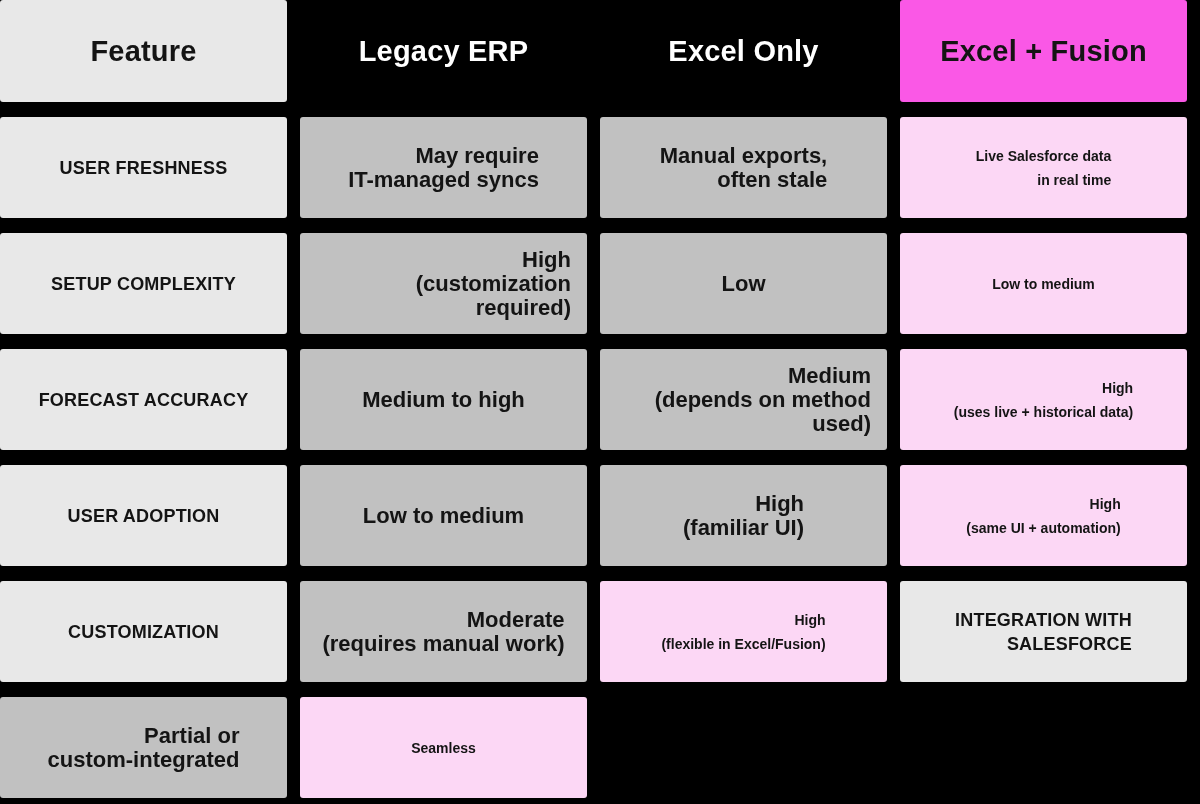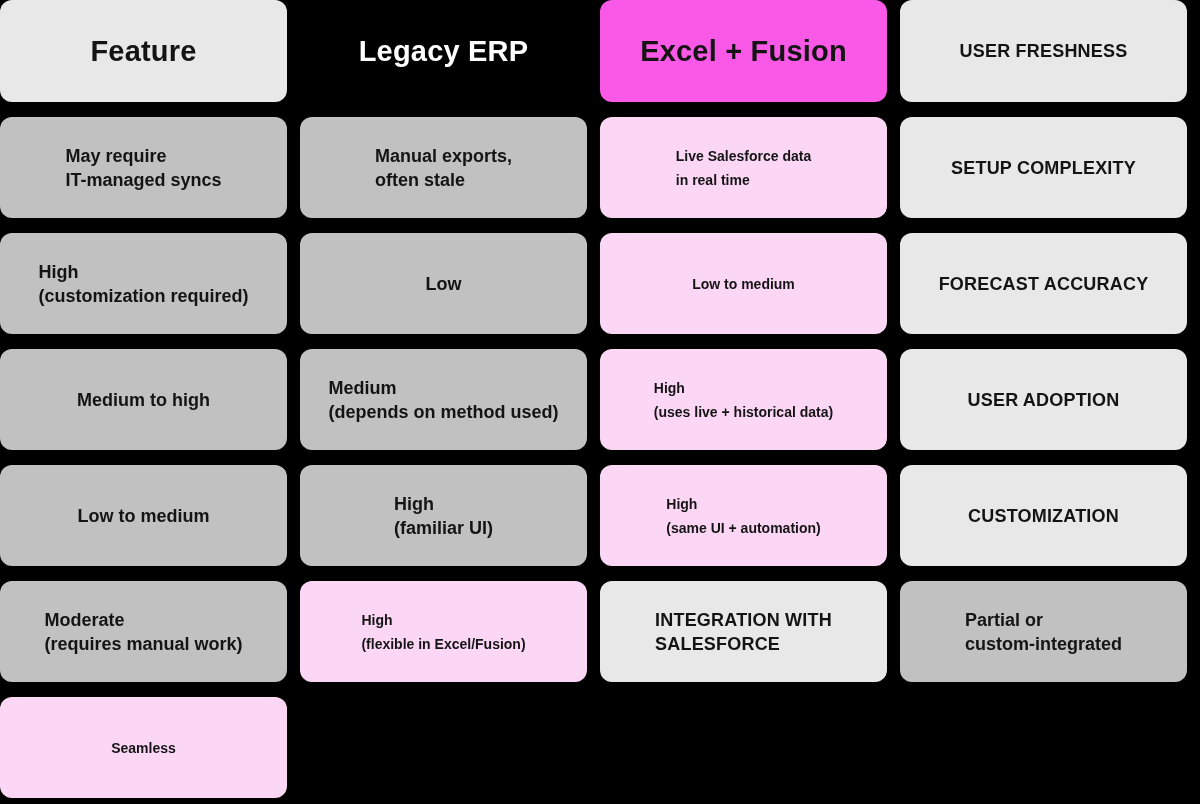--- a/index.html
+++ b/index.html
@@ -15,25 +15,25 @@
     width: 1187px;
     height: 798px;
     display: grid;
     grid-template-columns: repeat(4, 1fr);
     grid-template-rows: 102px repeat(6, 101px);
     column-gap: 13px;
     row-gap: 15px;
     padding-left: 0;
   }
   .cell {
-    border-radius: 12px;
+    border-radius: 3px;
     display: flex;
     align-items: center;
     justify-content: center;
-    text-align: left;
+    text-align: right;
     white-space: pre-line;
     padding: 12px 16px;
     box-sizing: border-box;
     color: var(--cell-text, #141414);
     line-height: 24px;
   }
   .header {
     font-size: 29px;
     font-weight: 600;
     line-height: 32px;
@@ -50,36 +50,37 @@
     background: var(--fusion-header, #fa58e6);
   }
   .feature {
     background: var(--feature-cell, #e8e8e8);
     font-size: 18px;
     font-weight: 600;
     letter-spacing: 0.2px;
   }
   .gray {
     background: var(--gray-cell, #c1c1c1);
-    font-size: 18px;
+    font-size: 22px;
     font-weight: 700;
   }
   .pink {
     background: var(--fusion-cell, #fcd7f5);
     font-size: 14px;
     font-weight: 700;
   }
 </style>
 </head>
 <body>
 
 <div class="board">
 
   <div class="cell header feature-head">Feature</div>
   <div class="cell header plain-head">Legacy ERP</div>
+  <div class="cell header plain-head">Excel Only</div>
   <div class="cell header fusion-head">Excel + Fusion</div>
 
   <div class="cell feature">USER FRESHNESS</div>
   <div class="cell gray">May require
 IT-managed syncs</div>
   <div class="cell gray">Manual exports,
 often stale</div>
   <div class="cell pink">Live Salesforce data
 in real time</div>
 

